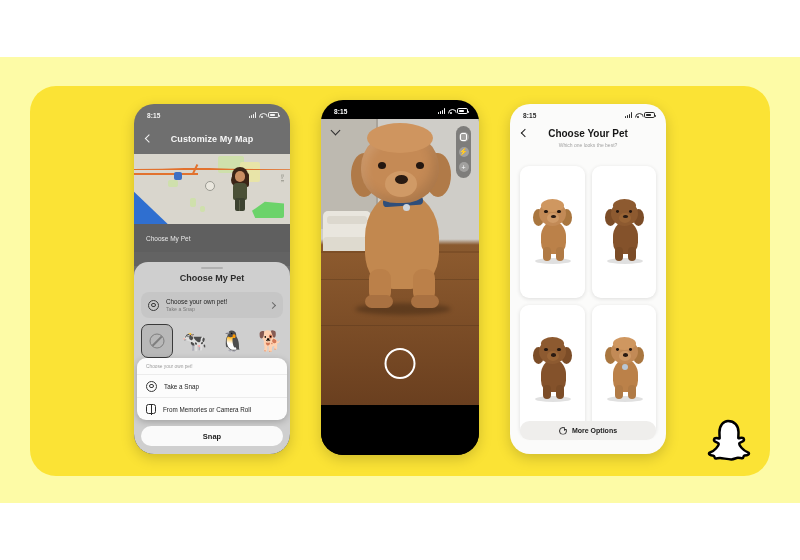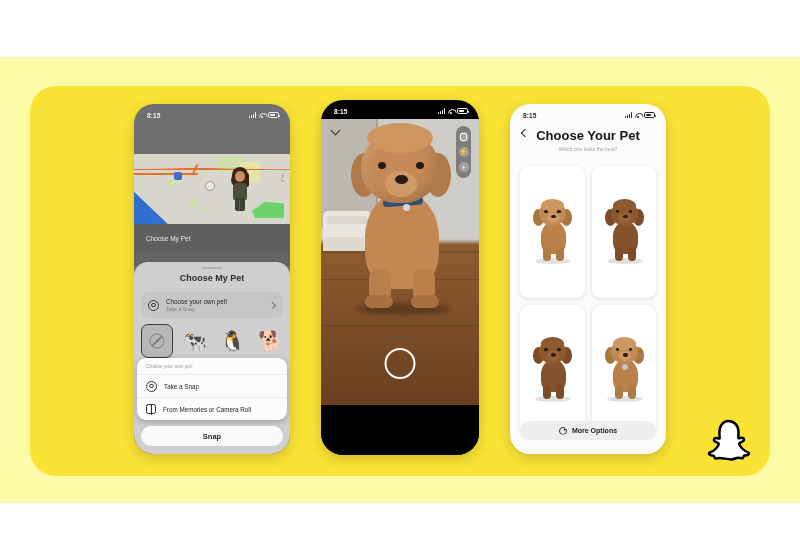--- a/index.html
+++ b/index.html
@@ -233,21 +233,21 @@
   .p2-shutter {
     position: absolute; left: 50%; transform: translateX(-50%); top: 248px;
     width: 31px; height: 31px; border: 2.2px solid #fff; border-radius: 50%; z-index: 5;
   }
   .p2-black { position: absolute; left: 0; bottom: 0; width: 158px; height: 50px; background: #000; }
 
   
   #phone3 { left: 510px; top: 104px; width: 156px; height: 350px; background: #fbfbfa; }
   #phone3 .statusbar { color: #2a2a2a; }
   .p3-nav { position: absolute; top: 22px; left: 0; right: 0; height: 30px; }
-  .p3-title { text-align: center; font-size: 13px; font-weight: bold; color: #161616; padding-top: 2px; }
+  .p3-title { text-align: center; font-size: 10px; font-weight: bold; color: #161616; padding-top: 2px; }
   .p3-sub { text-align: center; font-size: 5px; color: #a3a3a3; margin-top: 3px; }
   .p3-back { position: absolute; left: 10px; top: 3px; width: 9px; height: 9px; }
   .p3-back::before {
     content:""; position:absolute; left:2px; top:1px; width:5px; height:5px;
     border-left:1.5px solid #1d1d1d; border-bottom:1.5px solid #1d1d1d; transform: rotate(45deg);
   }
   .p3-grid {
     position: absolute; left: 10px; top: 62px; width: 136px; height: 270px;
     display: grid; grid-template-columns: 1fr 1fr; grid-template-rows: 1fr 1fr; gap: 7px;
   }
@@ -307,20 +307,24 @@
             <i></i>
             <i></i>
           </div>
         <div class="wifi"></div>
         <div class="batt">
             <span></span>
           </div>
       </div>
     </div>
 
+    <div class="p1-nav">
+      <div class="back-chev"></div>
+      <div class="p1-title">Customize My Map</div>
+    </div>
 
     <div class="p1-map">
       <div class="m-water"></div>
       <div class="m-green g1"></div>
       <div class="m-green g2"></div>
       <div class="m-green g3"></div>
       <div class="m-green g4"></div>
       <div class="m-green g5"></div>
       <div class="m-green g6"></div>
       <div class="m-road"></div>

